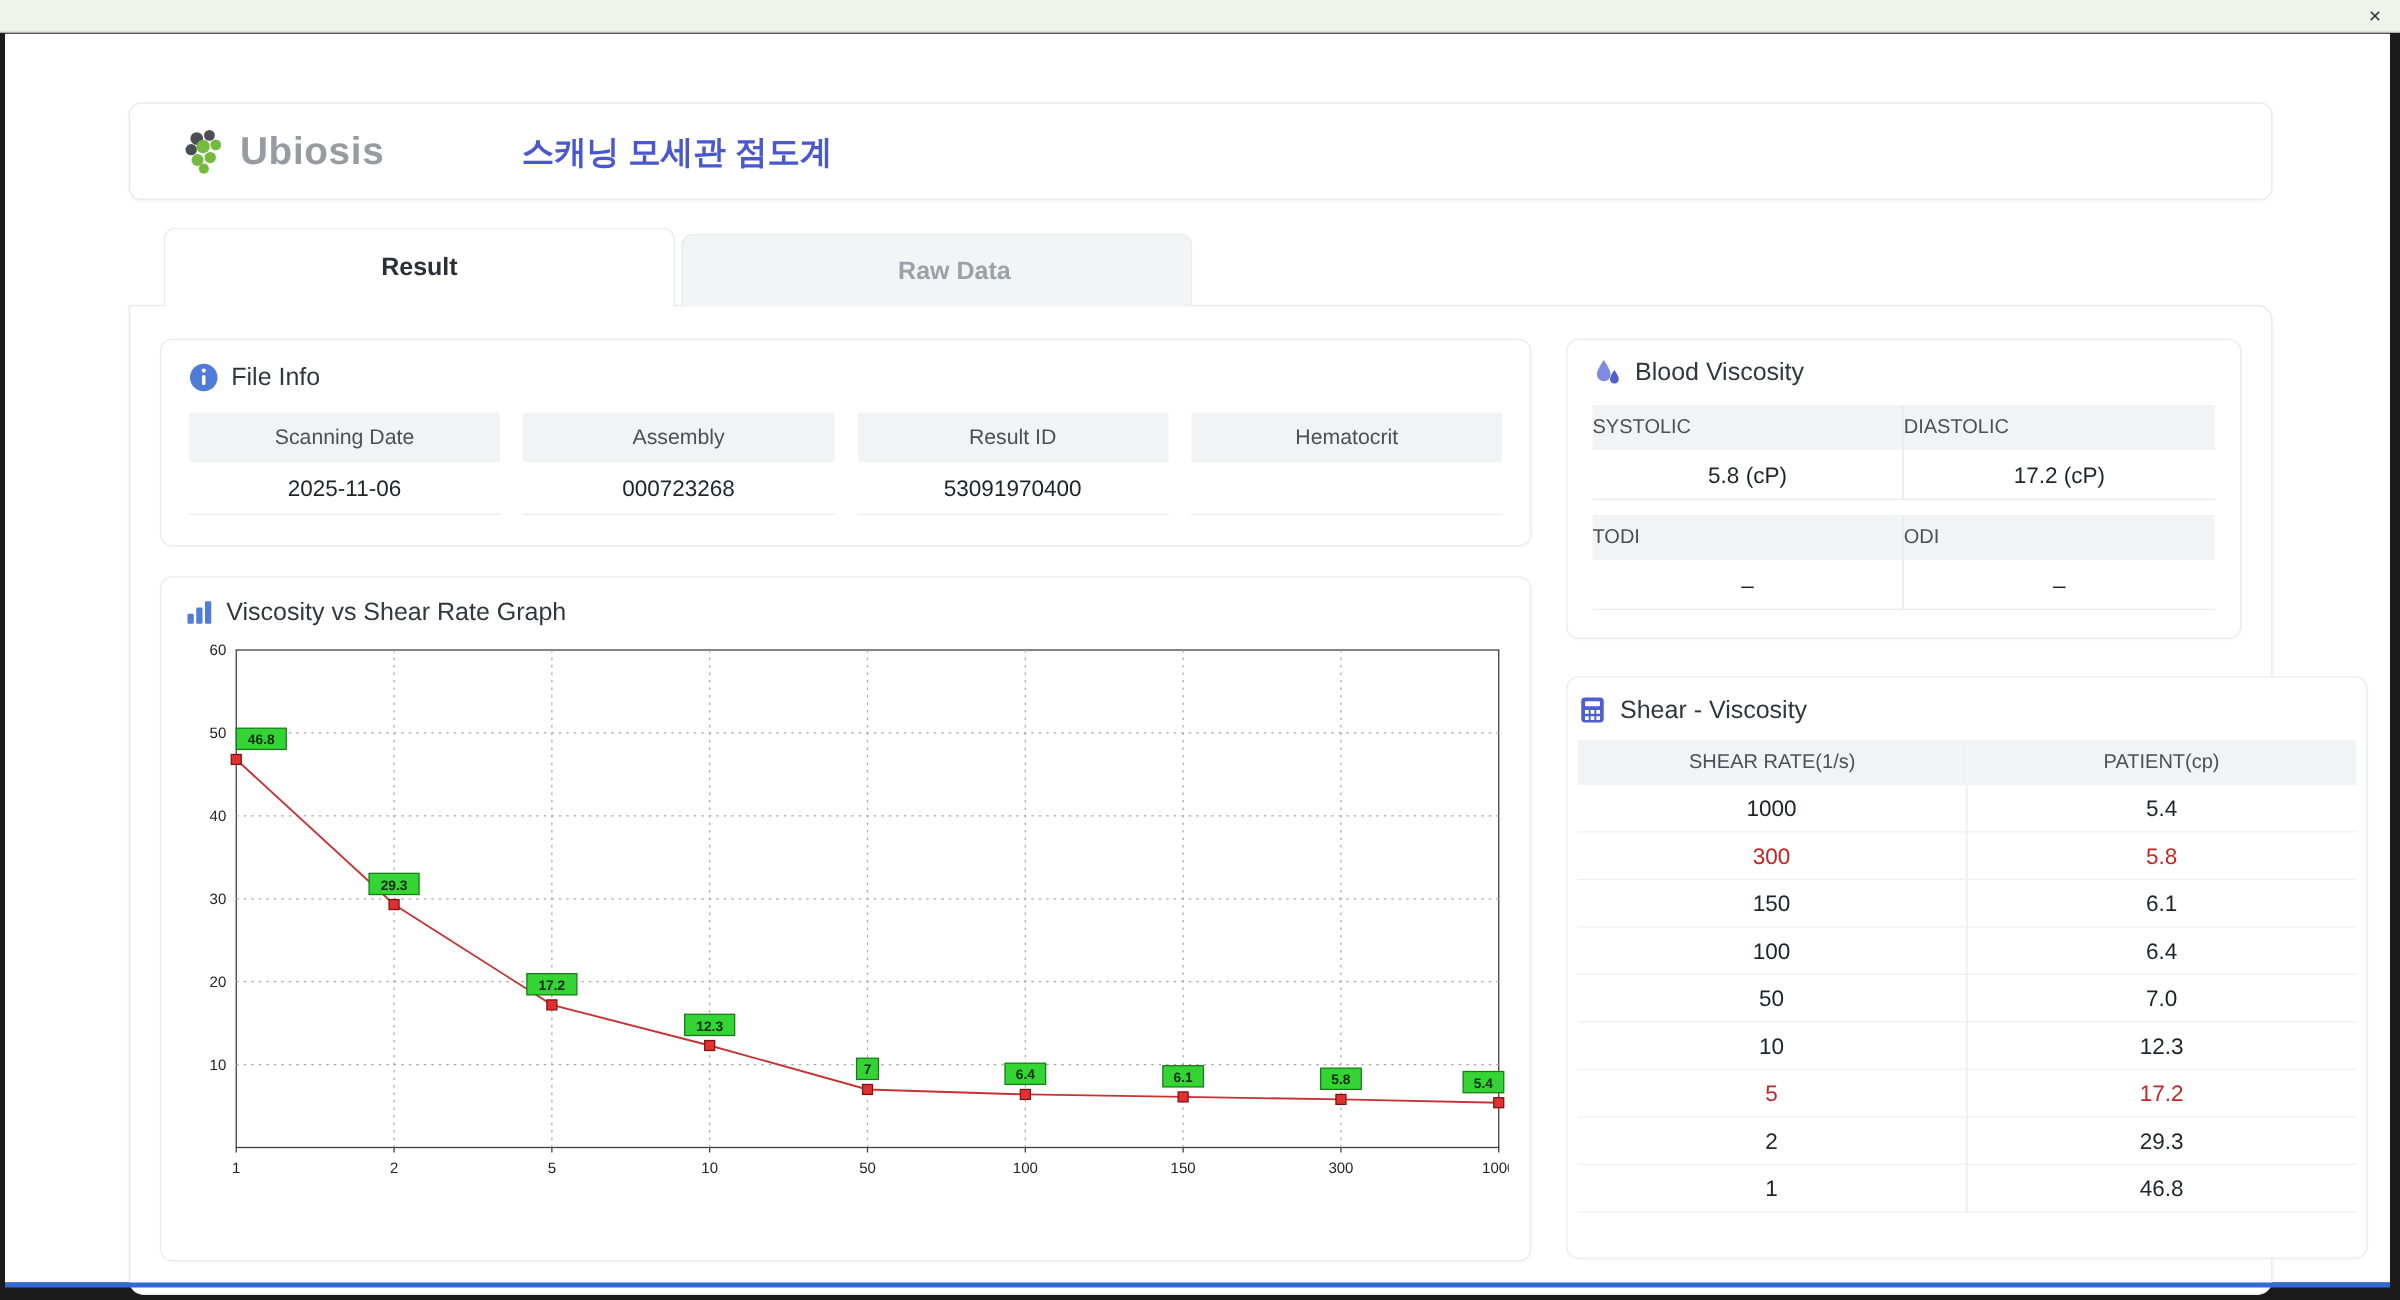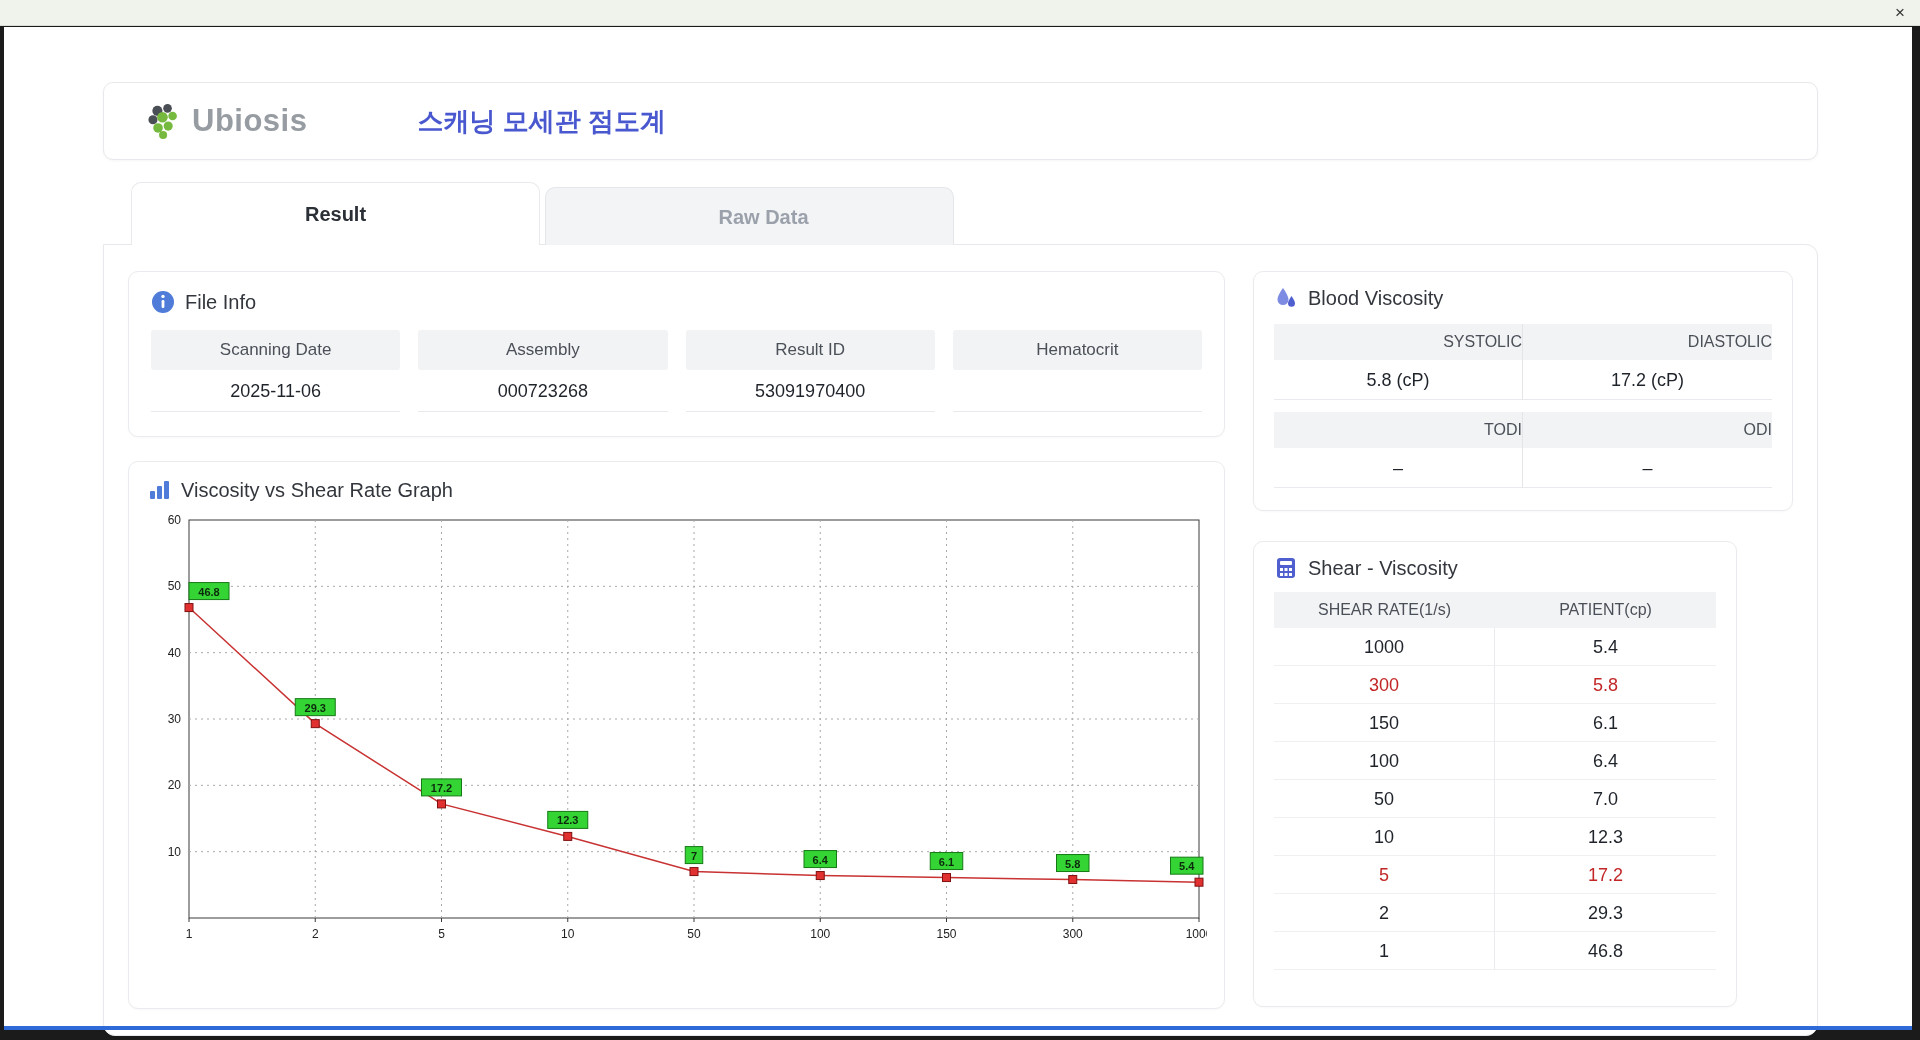--- a/index.html
+++ b/index.html
@@ -83,31 +83,31 @@
     border-bottom:1px solid #e8eaed;
   }
   
   #graph-card { left:24px; top:216px; width:1097px; height:548px; padding:16px 18px; }
   #chart-wrap { margin-top:8px; }
   
   #blood-card { left:1149px; top:26px; width:540px; height:240px; padding:14px 20px; }
   .bv-grid { margin-top:14px; }
   .bv-row { display:grid; grid-template-columns:1fr 1fr; }
   .bv-head {
-    background:#f2f3f5; height:36px; line-height:36px; text-align:right;
+    background:#f2f3f5; height:36px; line-height:36px; text-align:left;
     font-size:16px; color:#4b5058;
   }
   .bv-val {
     height:40px; line-height:40px; text-align:center; font-size:18px; color:#1f232a;
     border-bottom:1px solid #e8eaed;
   }
   .bv-val:first-child, .bv-head:first-child { border-right:1px solid #e3e5e9; }
   .bv-gap { height:12px; }
   
-  #shear-card { left:1149px; top:296px; width:484px; height:466px; padding:14px 20px; }
+  #shear-card { left:1149px; top:296px; width:641px; height:466px; padding:14px 8px; }
   .sv-table { margin-top:12px; }
   .sv-hrow { display:grid; grid-template-columns:1fr 1fr; }
   .sv-hcell {
     background:#f2f3f5; height:36px; line-height:36px; text-align:center;
     font-size:16px; color:#4b5058;
   }
   .sv-row { display:grid; grid-template-columns:1fr 1fr; }
   .sv-cell {
     height:38px; line-height:38px; text-align:center; font-size:18px; color:#1f232a;
     border-bottom:1px solid #eef0f2;

